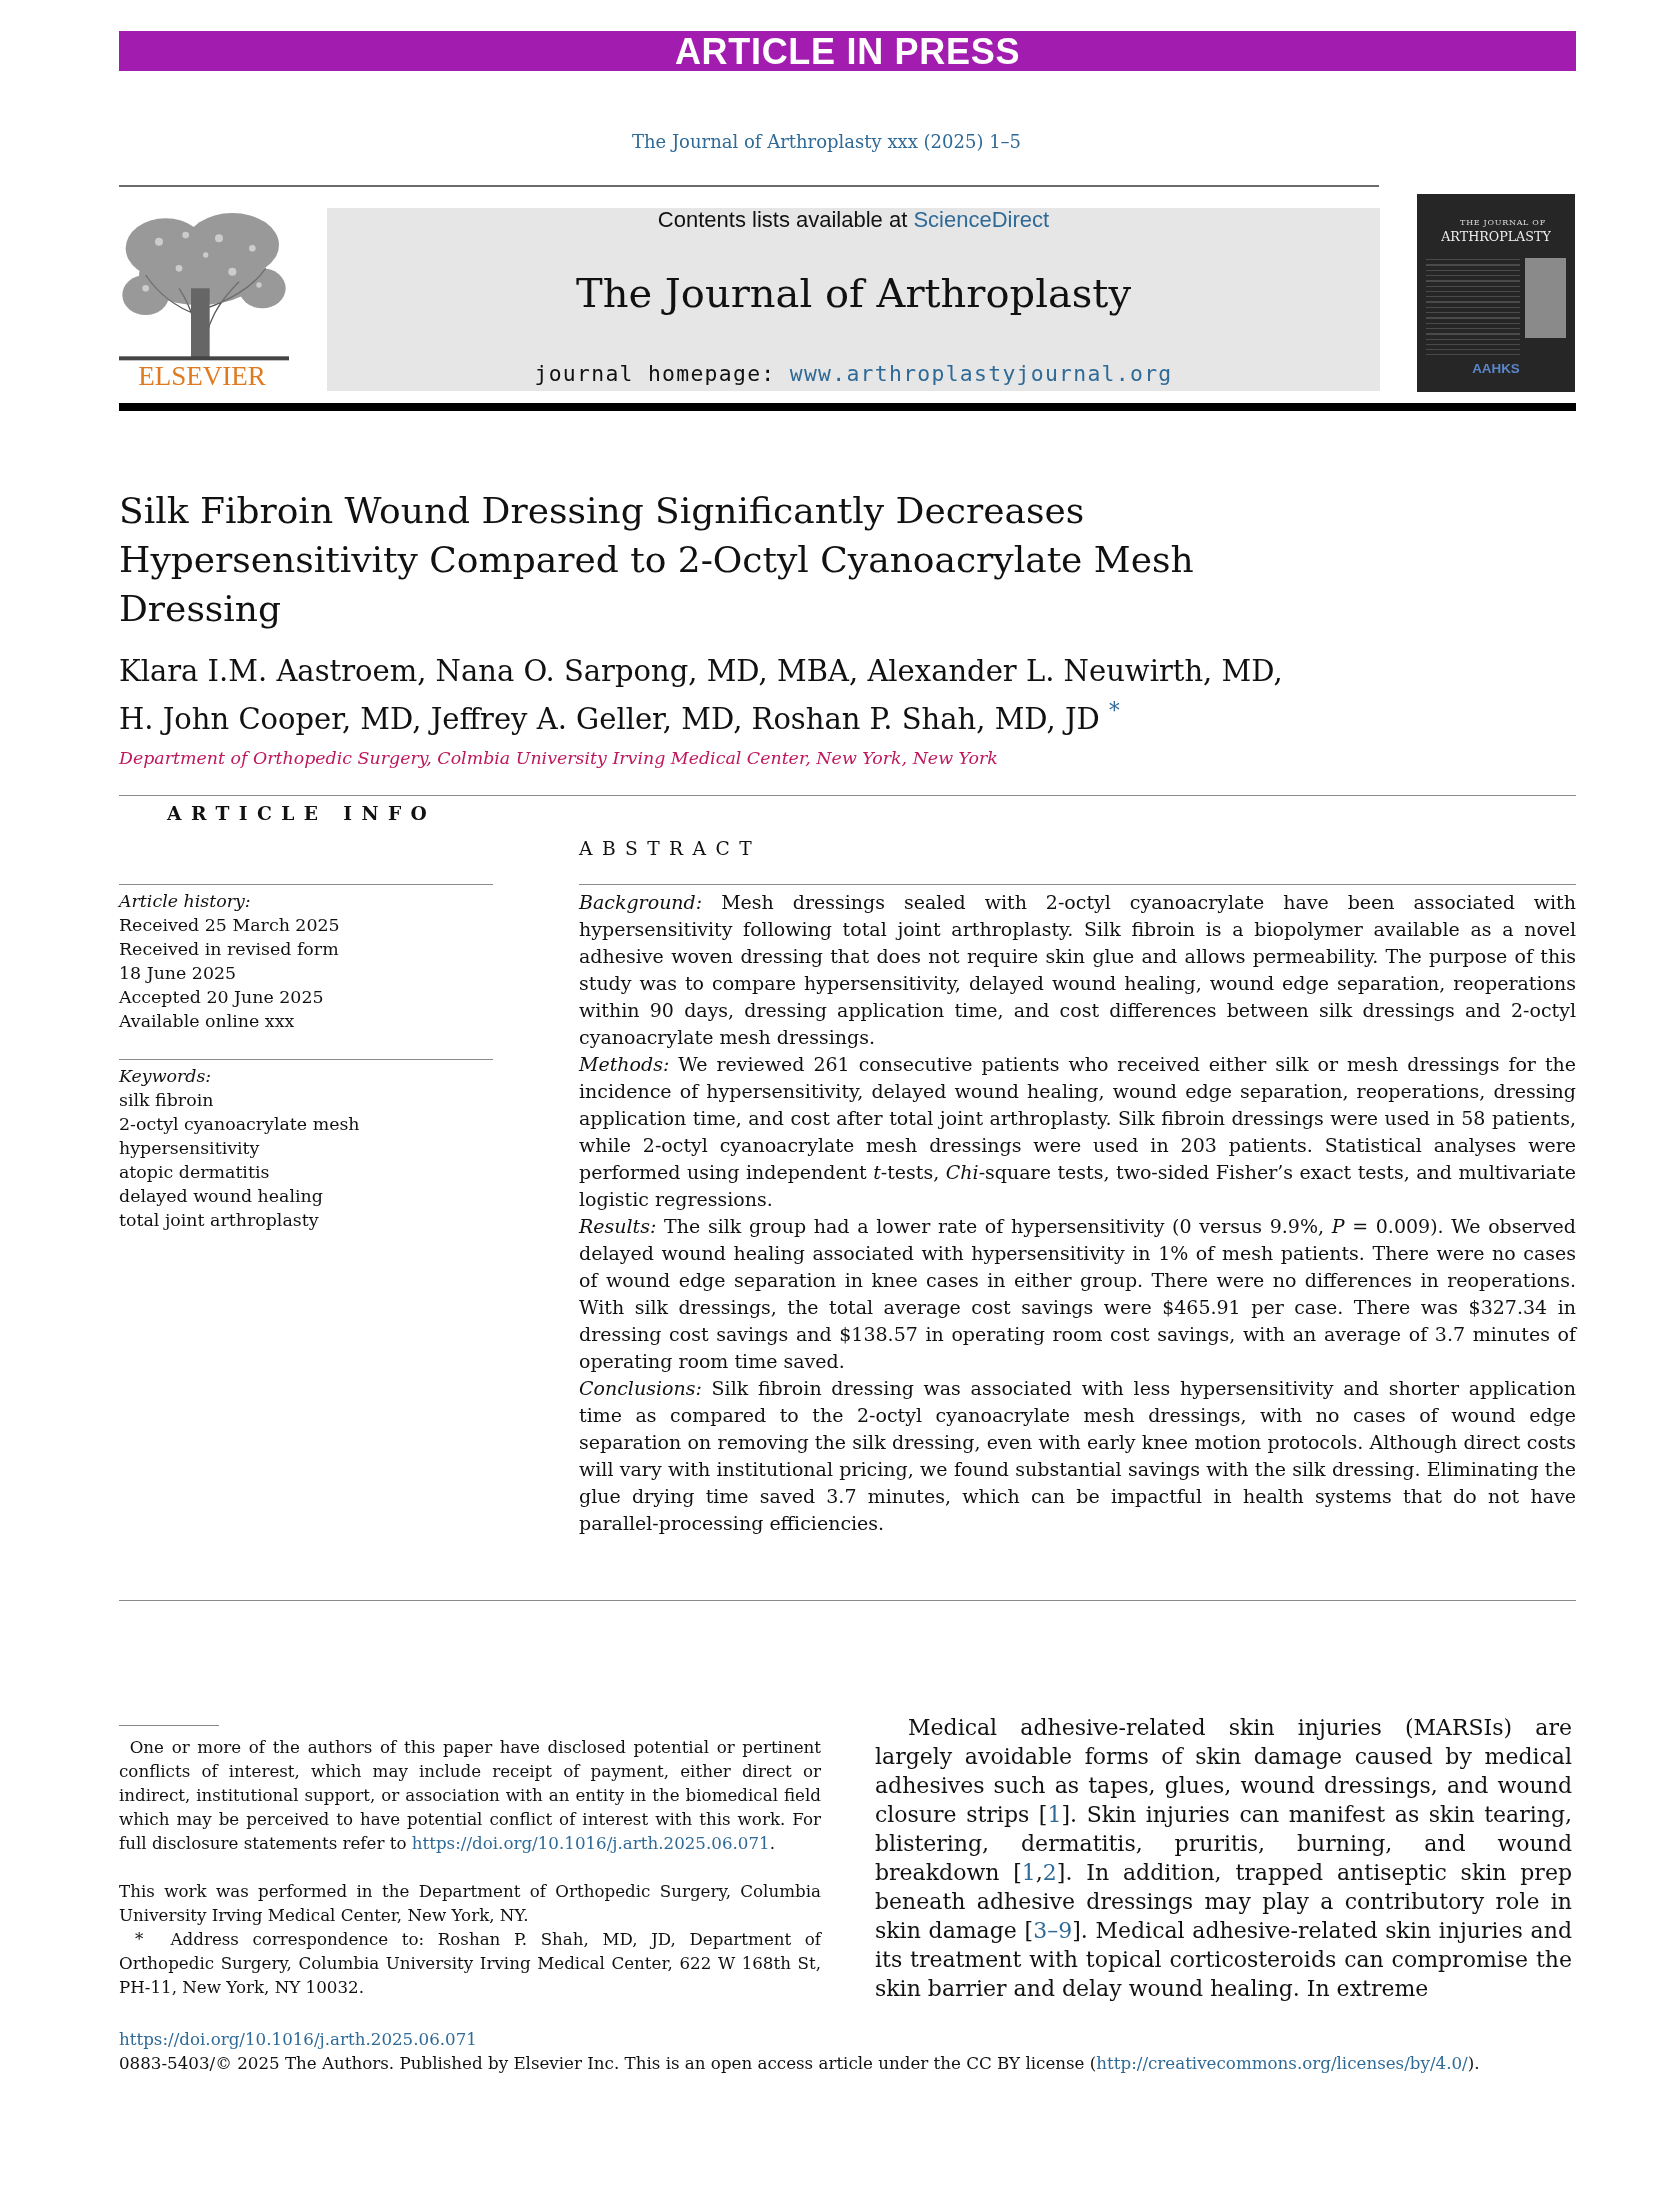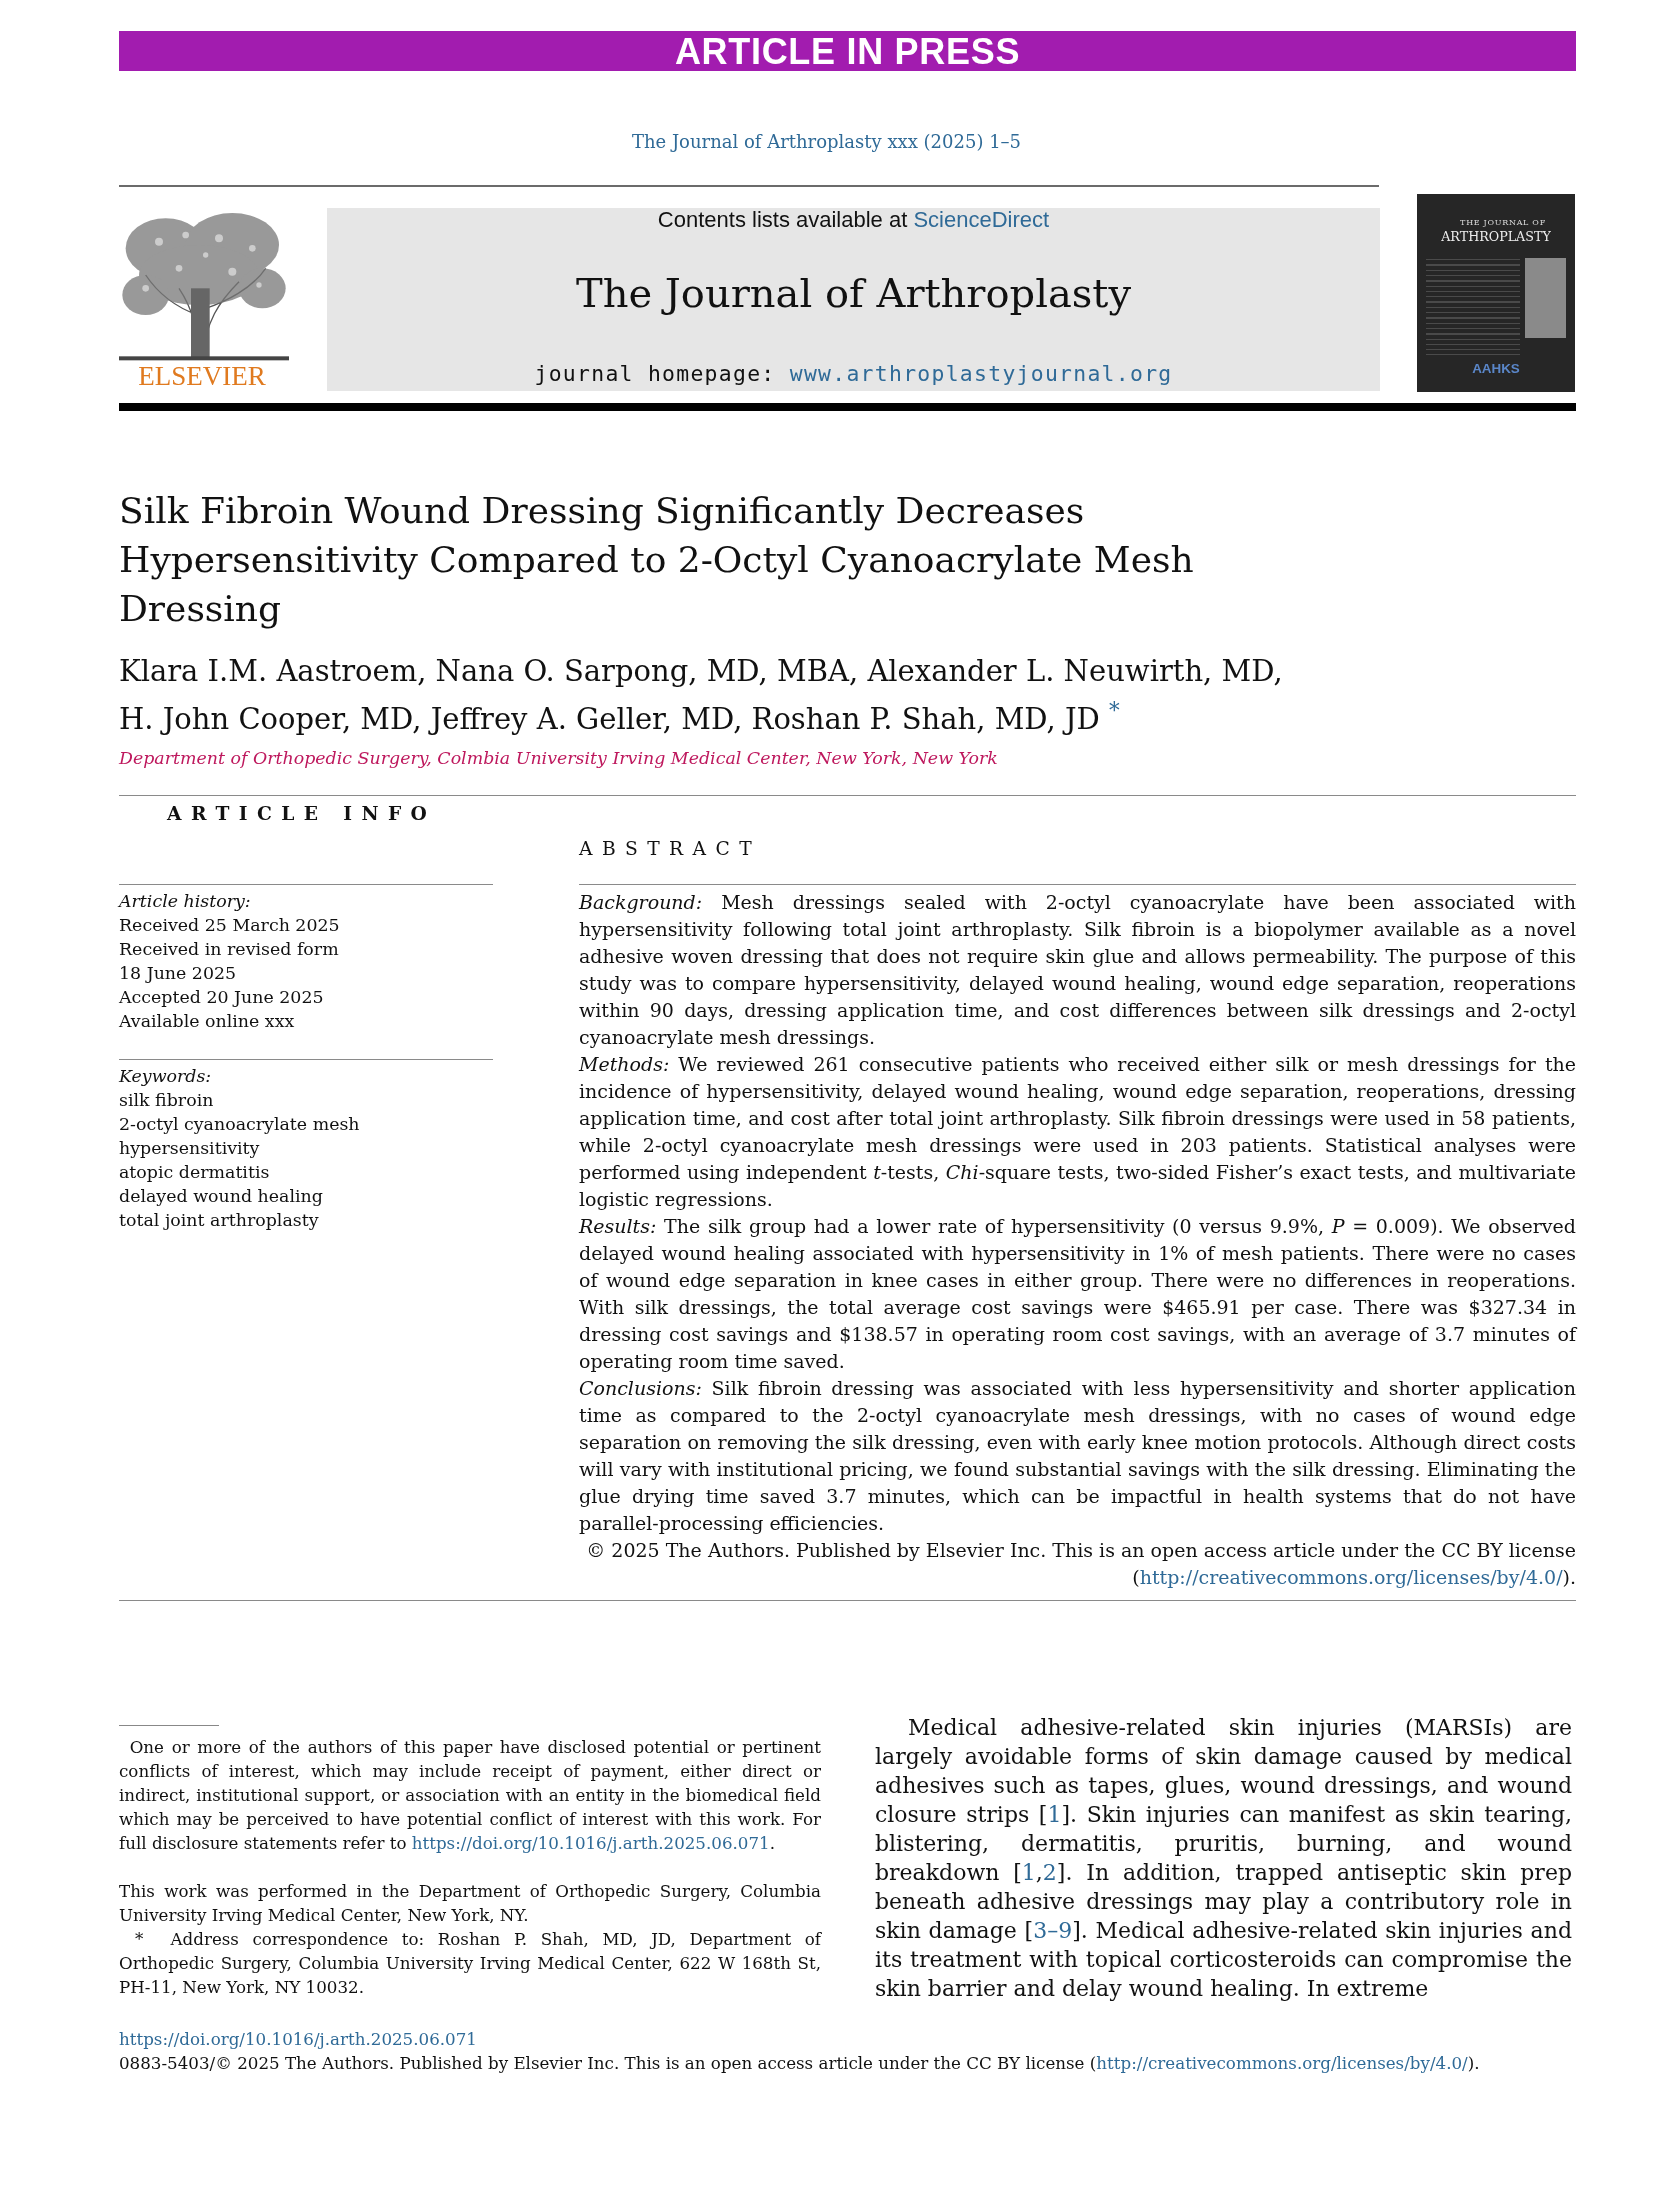--- a/index.html
+++ b/index.html
@@ -153,21 +153,20 @@
   <div>total joint arthroplasty</div>
 </div>
 
 <div id="abs-head" class="abs sec-head">ABSTRACT</div>
 <div id="hr-abs" class="abs"></div>
 <div id="abstract" class="abs">
   <p><span class="lab">Background:</span> <span>Mesh dressings sealed with 2-octyl cyanoacrylate have been associated with hypersensitivity following total joint arthroplasty. Silk fibroin is a biopolymer available as a novel adhesive woven dressing that does not require skin glue and allows permeability. The purpose of this study was to compare hypersensitivity, delayed wound healing, wound edge separation, reoperations within 90 days, dressing application time, and cost differences between silk dressings and 2-octyl cyanoacrylate mesh dressings.</span></p>
   <p><span class="lab">Methods:</span> <span>We reviewed 261 consecutive patients who received either silk or mesh dressings for the incidence of hypersensitivity, delayed wound healing, wound edge separation, reoperations, dressing application time, and cost after total joint arthroplasty. Silk fibroin dressings were used in 58 patients, while 2-octyl cyanoacrylate mesh dressings were used in 203 patients. Statistical analyses were performed using independent </span><span class="it">t</span><span>-tests, </span><span class="it">Chi</span><span>-square tests, two-sided Fisher’s exact tests, and multivariate logistic regressions.</span></p>
   <p><span class="lab">Results:</span> <span>The silk group had a lower rate of hypersensitivity (0 versus 9.9%, </span><span class="it">P</span><span> = 0.009). We observed delayed wound healing associated with hypersensitivity in 1% of mesh patients. There were no cases of wound edge separation in knee cases in either group. There were no differences in reoperations. With silk dressings, the total average cost savings were $465.91 per case. There was $327.34 in dressing cost savings and $138.57 in operating room cost savings, with an average of 3.7 minutes of operating room time saved.</span></p>
   <p><span class="lab">Conclusions:</span> <span>Silk fibroin dressing was associated with less hypersensitivity and shorter application time as compared to the 2-octyl cyanoacrylate mesh dressings, with no cases of wound edge separation on removing the silk dressing, even with early knee motion protocols. Although direct costs will vary with institutional pricing, we found substantial savings with the silk dressing. Eliminating the glue drying time saved 3.7 minutes, which can be impactful in health systems that do not have parallel-processing efficiencies.</span></p>
-  <p id="license"><span>© 2025 The Authors. Published by Elsevier Inc. This is an open access article under the CC BY license</span> (<span class="link">http://creativecommons.org/licenses/by/4.0/</span>).</p>
 </div>
 <div id="hr-bottom" class="abs"></div>
 
 <div id="fn-rule" class="abs"></div>
 <div id="footnotes" class="abs">
   <p style="text-indent:10.7px;"><span>One or more of the authors of this paper have disclosed potential or pertinent conflicts of interest, which may include receipt of payment, either direct or indirect, institutional support, or association with an entity in the biomedical field which may be perceived to have potential conflict of interest with this work. For full disclosure statements refer to </span><span class="link">https://doi.org/10.1016/j.arth.2025.06.071</span>.</p>
   <div id="fn-gap"></div>
   <p>This work was performed in the Department of Orthopedic Surgery, Columbia University Irving Medical Center, New York, NY.</p>
   <p style="text-indent:16px;"><span>*</span>&nbsp; <span>Address correspondence to: Roshan P. Shah, MD, JD, Department of Orthopedic Surgery, Columbia University Irving Medical Center, 622 W 168th St, PH-11, New York, NY 10032.</span></p>
 </div>

